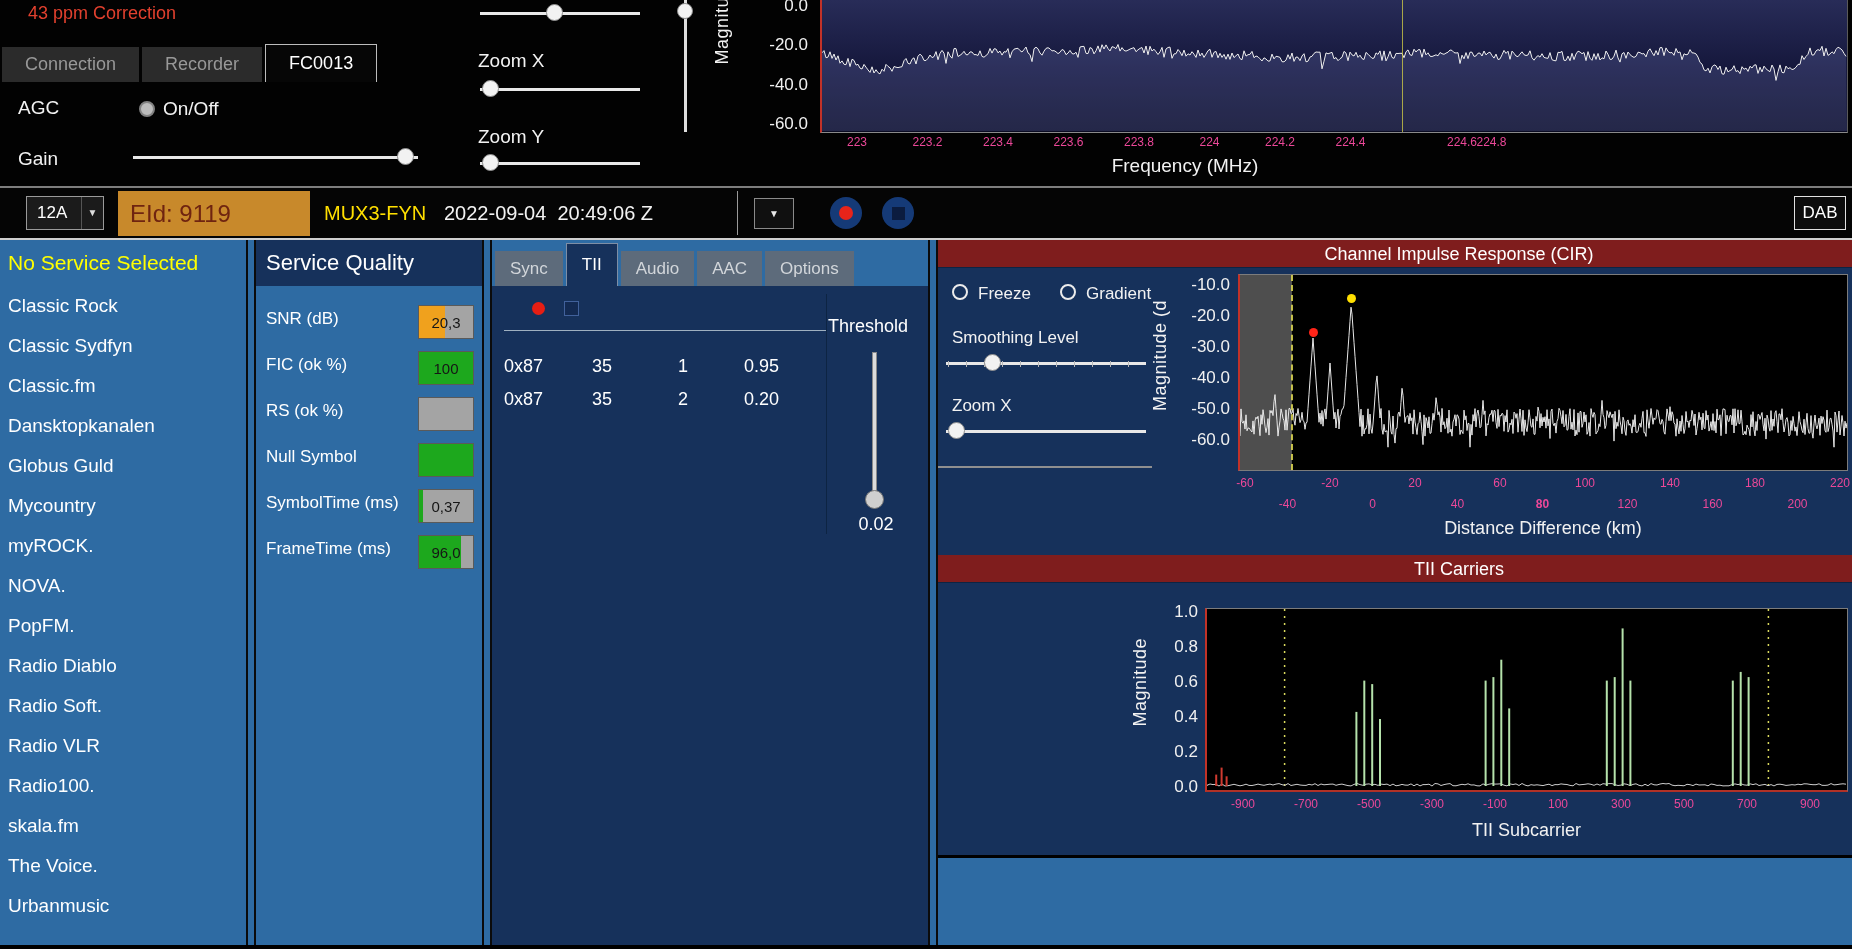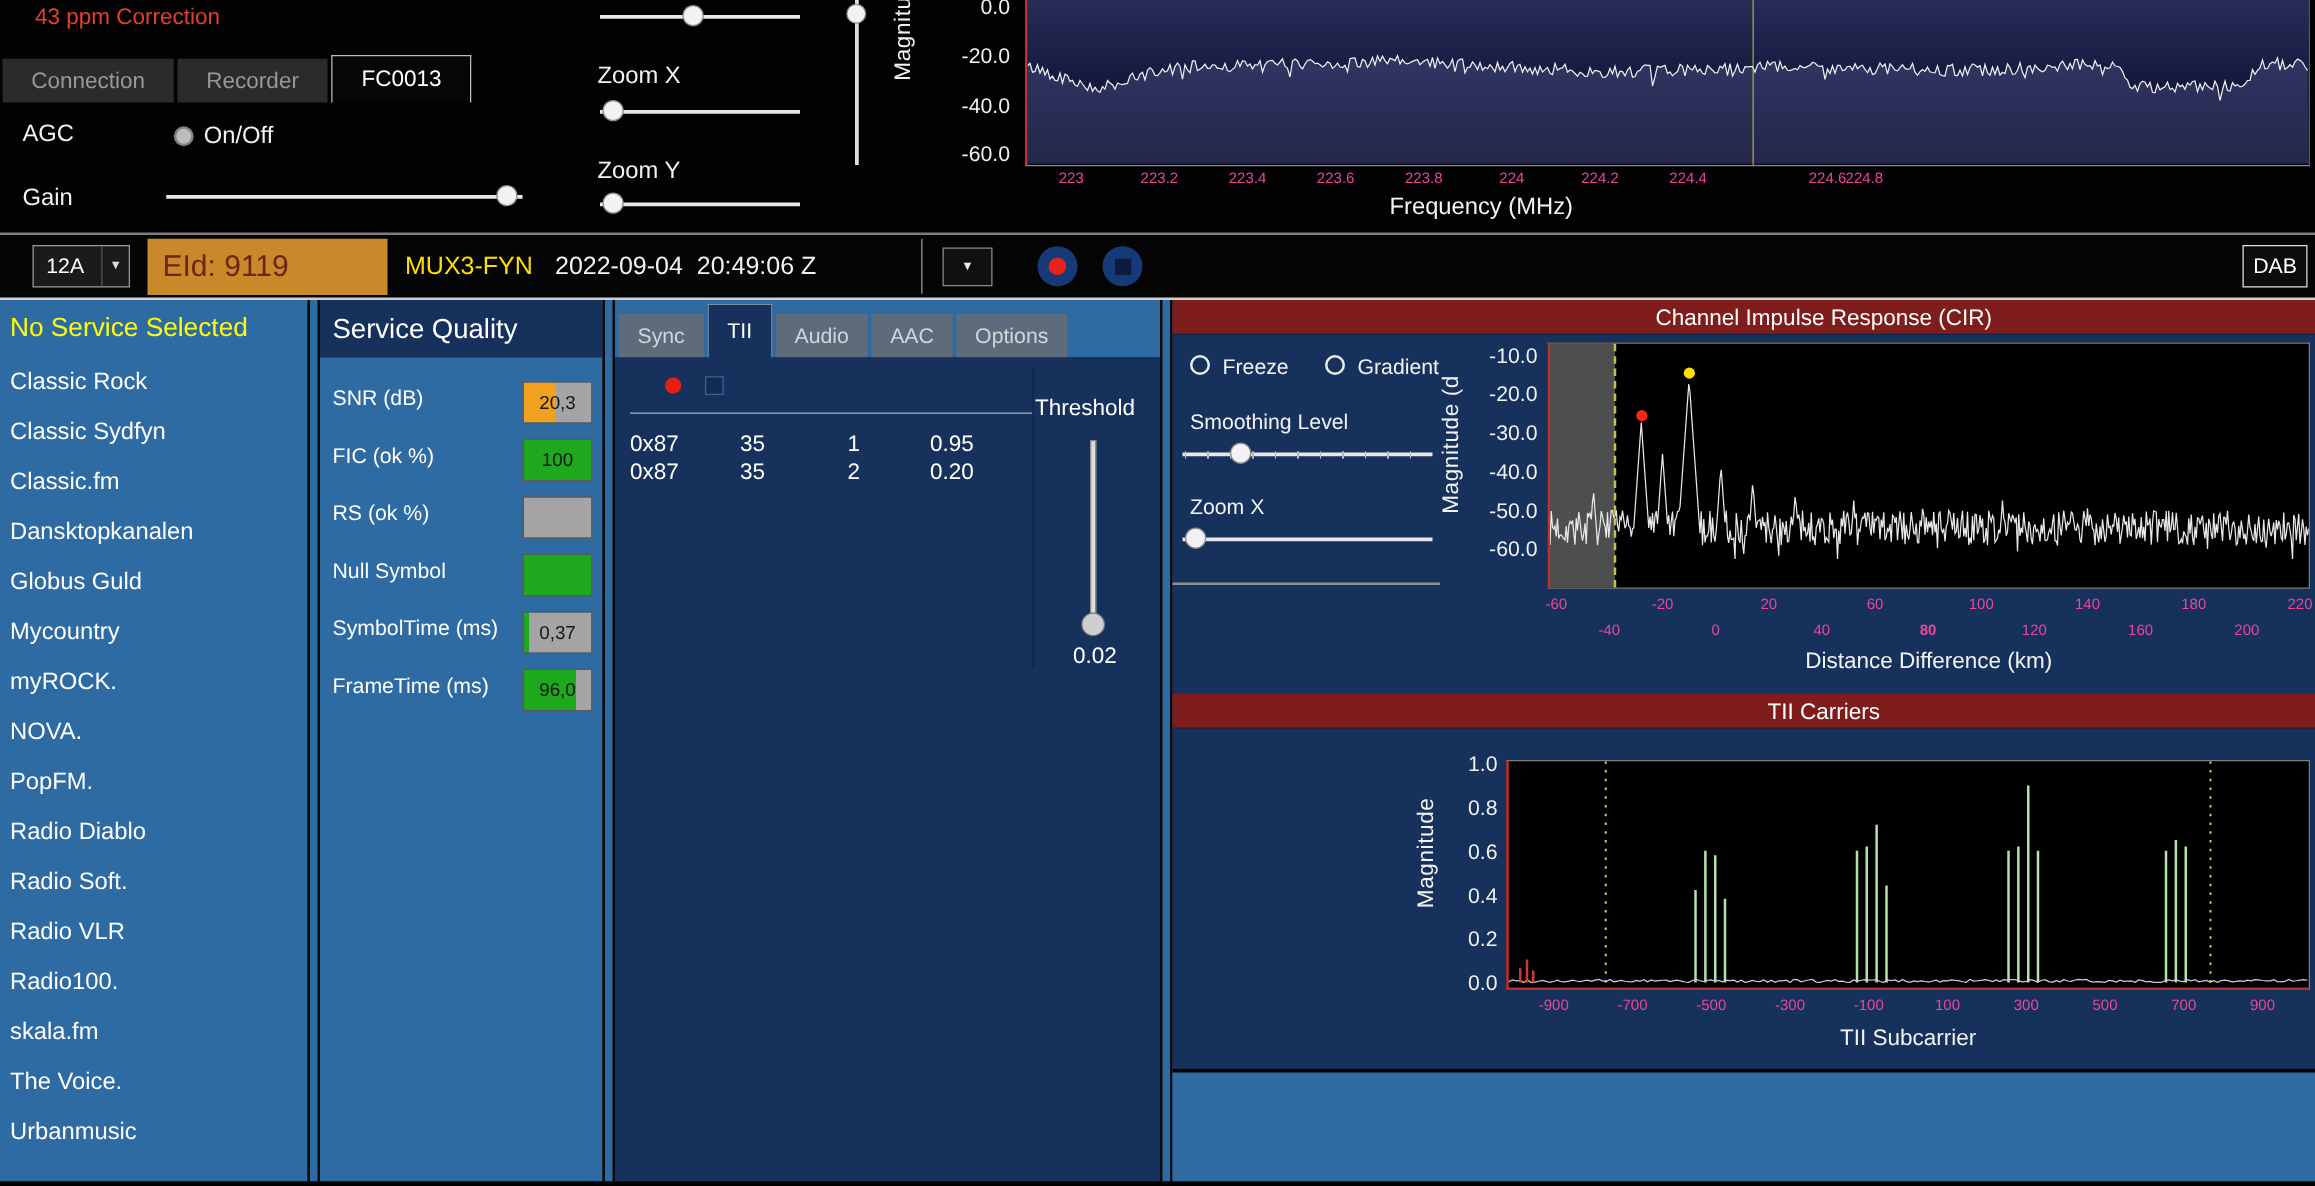--- a/index.html
+++ b/index.html
@@ -74,21 +74,21 @@
 #decoder{position:absolute;left:492px;top:0;width:436px;height:705px}
 #decoder-tabs{height:46px;background:#2e6ba3;display:flex;align-items:flex-end;padding-left:3px;gap:3px}
 .dtab{background:#5d6b7b;color:#d2d6da;font-size:17px;height:35px;line-height:35px;padding:0 15px}
 .dtab.active{background:#16315b;color:#fff;height:43px;line-height:42px;border:1px solid #7e8ea5;border-bottom:none}
 #decoder-content{position:absolute;left:0;top:46px;right:0;bottom:0;background:#16315b}
 #rec-dot{position:absolute;left:40px;top:16px;width:13px;height:13px;border-radius:50%;background:#e61e14}
 #rec-sq{position:absolute;left:72px;top:15px;width:15px;height:15px;background:#132a52;border:1px solid #41619b}
 #dec-line{position:absolute;left:12px;top:44px;width:322px;height:1px;background:#9fb0c0}
 #tii-table{position:absolute;left:12px;top:58px;width:330px}
 #tii-table-head{display:grid;grid-template-columns:88px 86px 66px 86px;padding-bottom:9px;border-bottom:1px solid #9fb0c0}
-.trow{display:grid;grid-template-columns:88px 86px 66px 86px;margin-top:1px}
+.trow{display:grid;grid-template-columns:88px 86px 66px 86px;margin-top:12px}
 .tcell{font-size:18px;color:#fff}
 #thr-label{position:absolute;left:336px;top:30px;width:96px;text-align:left;font-size:18px}
 #thr-track{position:absolute;left:380px;top:66px;width:5px;height:148px;background:#dcdcdc;border:1px solid #8a8a8a}
 #thr-thumb{position:absolute;left:373px;top:204px;width:19px;height:19px;border-radius:50%;background:#cfcfcf;border:1px solid #777}
 #thr-value{position:absolute;left:336px;top:228px;width:96px;text-align:center;font-size:18px}
 #dec-vline{position:absolute;left:334px;top:8px;width:1px;height:240px;background:#0d2443}
 
 
 #right{position:absolute;left:938px;top:0;width:914px;height:705px;background:#16315b}
 .sub-header{position:absolute;left:0;width:1042px;height:28px;background:#7f1d1d;text-align:center;font-size:18px;

